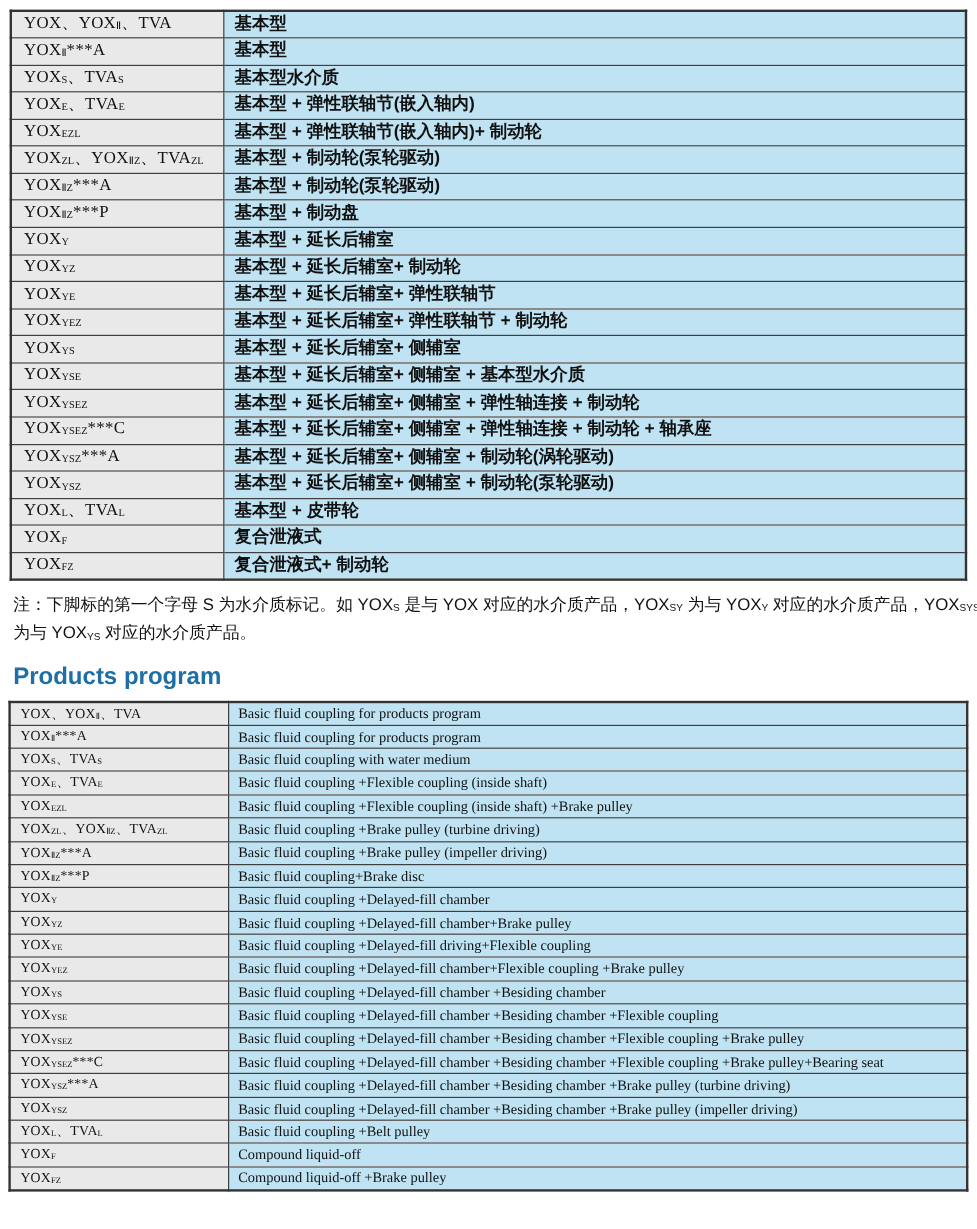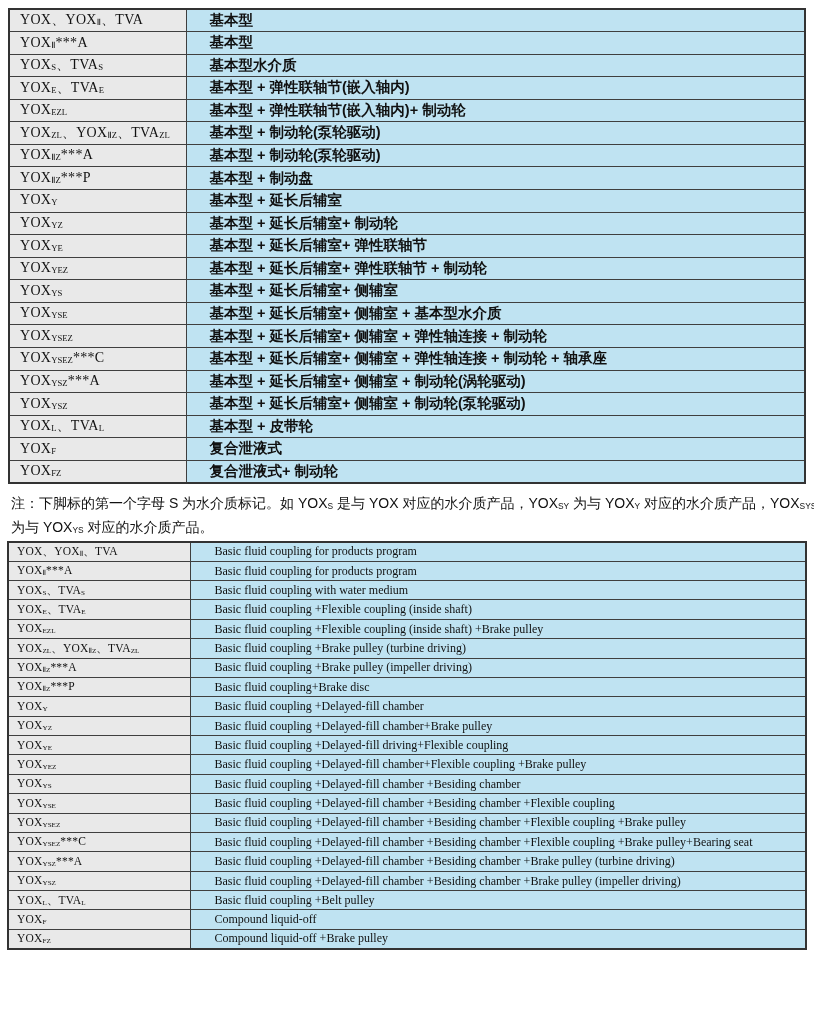--- a/index.html
+++ b/index.html
@@ -23,21 +23,21 @@
   
   .tbl-cn{width:798px;border:2px solid #333;}
   .tbl-cn td{border:1px solid var(--border);height:22.57px;}
   .tbl-cn td.model{
     width:177px;background:var(--cell-gray);
     font-size:14px;padding:0 4px 0 10px;letter-spacing:0.3px;
   }
   .tbl-cn td.desc{
     background:var(--cell-blue);
     font-family:"Liberation Sans", sans-serif;font-weight:bold;
-    font-size:14.5px;padding:0 4px 0 23px;
+    font-size:14.5px;padding:0 4px 0 9px;
   }
 
   
   .note{
     font-family:"Liberation Sans", sans-serif;
     font-size:14px;line-height:21px;
     margin:9px 2px 0 3px;width:806px;
   }
   .note .sub{font-size:60%;}
 
@@ -50,21 +50,21 @@
 
   
   .tbl-en{width:800px;border:2px solid #333;margin-left:-1px;}
   .tbl-en td{border:1px solid var(--border);height:19.38px;}
   .tbl-en td.model{
     width:182px;background:var(--cell-gray);
     font-size:11.5px;padding:0 4px 0 8px;letter-spacing:0.2px;
   }
   .tbl-en td.desc{
     background:var(--cell-blue);
-    font-size:12px;padding:0 4px 0 24px;
+    font-size:12px;padding:0 4px 0 8px;
   }
 </style>
 </head>
 <body>
 
 <div class="page">
 
   <table class="tbl-cn">
     <tbody id="tbody-cn">
         <tr>
@@ -149,20 +149,21 @@
         </tr>
         <tr>
           <td class="model">YOX<span class="sub">FZ</span></td>
           <td class="desc">复合泄液式+ 制动轮</td>
         </tr>
       </tbody>
   </table>
 
   <p class="note">注：下脚标的第一个字母 S 为水介质标记。如 YOX<span class="sub">S</span> 是与 YOX 对应的水介质产品，YOX<span class="sub">SY</span> 为与 YOX<span class="sub">Y</span> 对应的水介质产品，YOX<span class="sub">SYS</span> 为与 YOX<span class="sub">YS</span> 对应的水介质产品。</p>
 
+  <h2 class="heading">Products program</h2>
 
   <table class="tbl-en">
     <tbody id="tbody-en">
         <tr>
           <td class="model">YOX、YOX<span class="sub">Ⅱ</span>、TVA</td>
           <td class="desc">Basic fluid coupling for products program</td>
         </tr>
         <tr>
           <td class="model">YOX<span class="sub">Ⅱ</span>***A</td>
           <td class="desc">Basic fluid coupling for products program</td>

